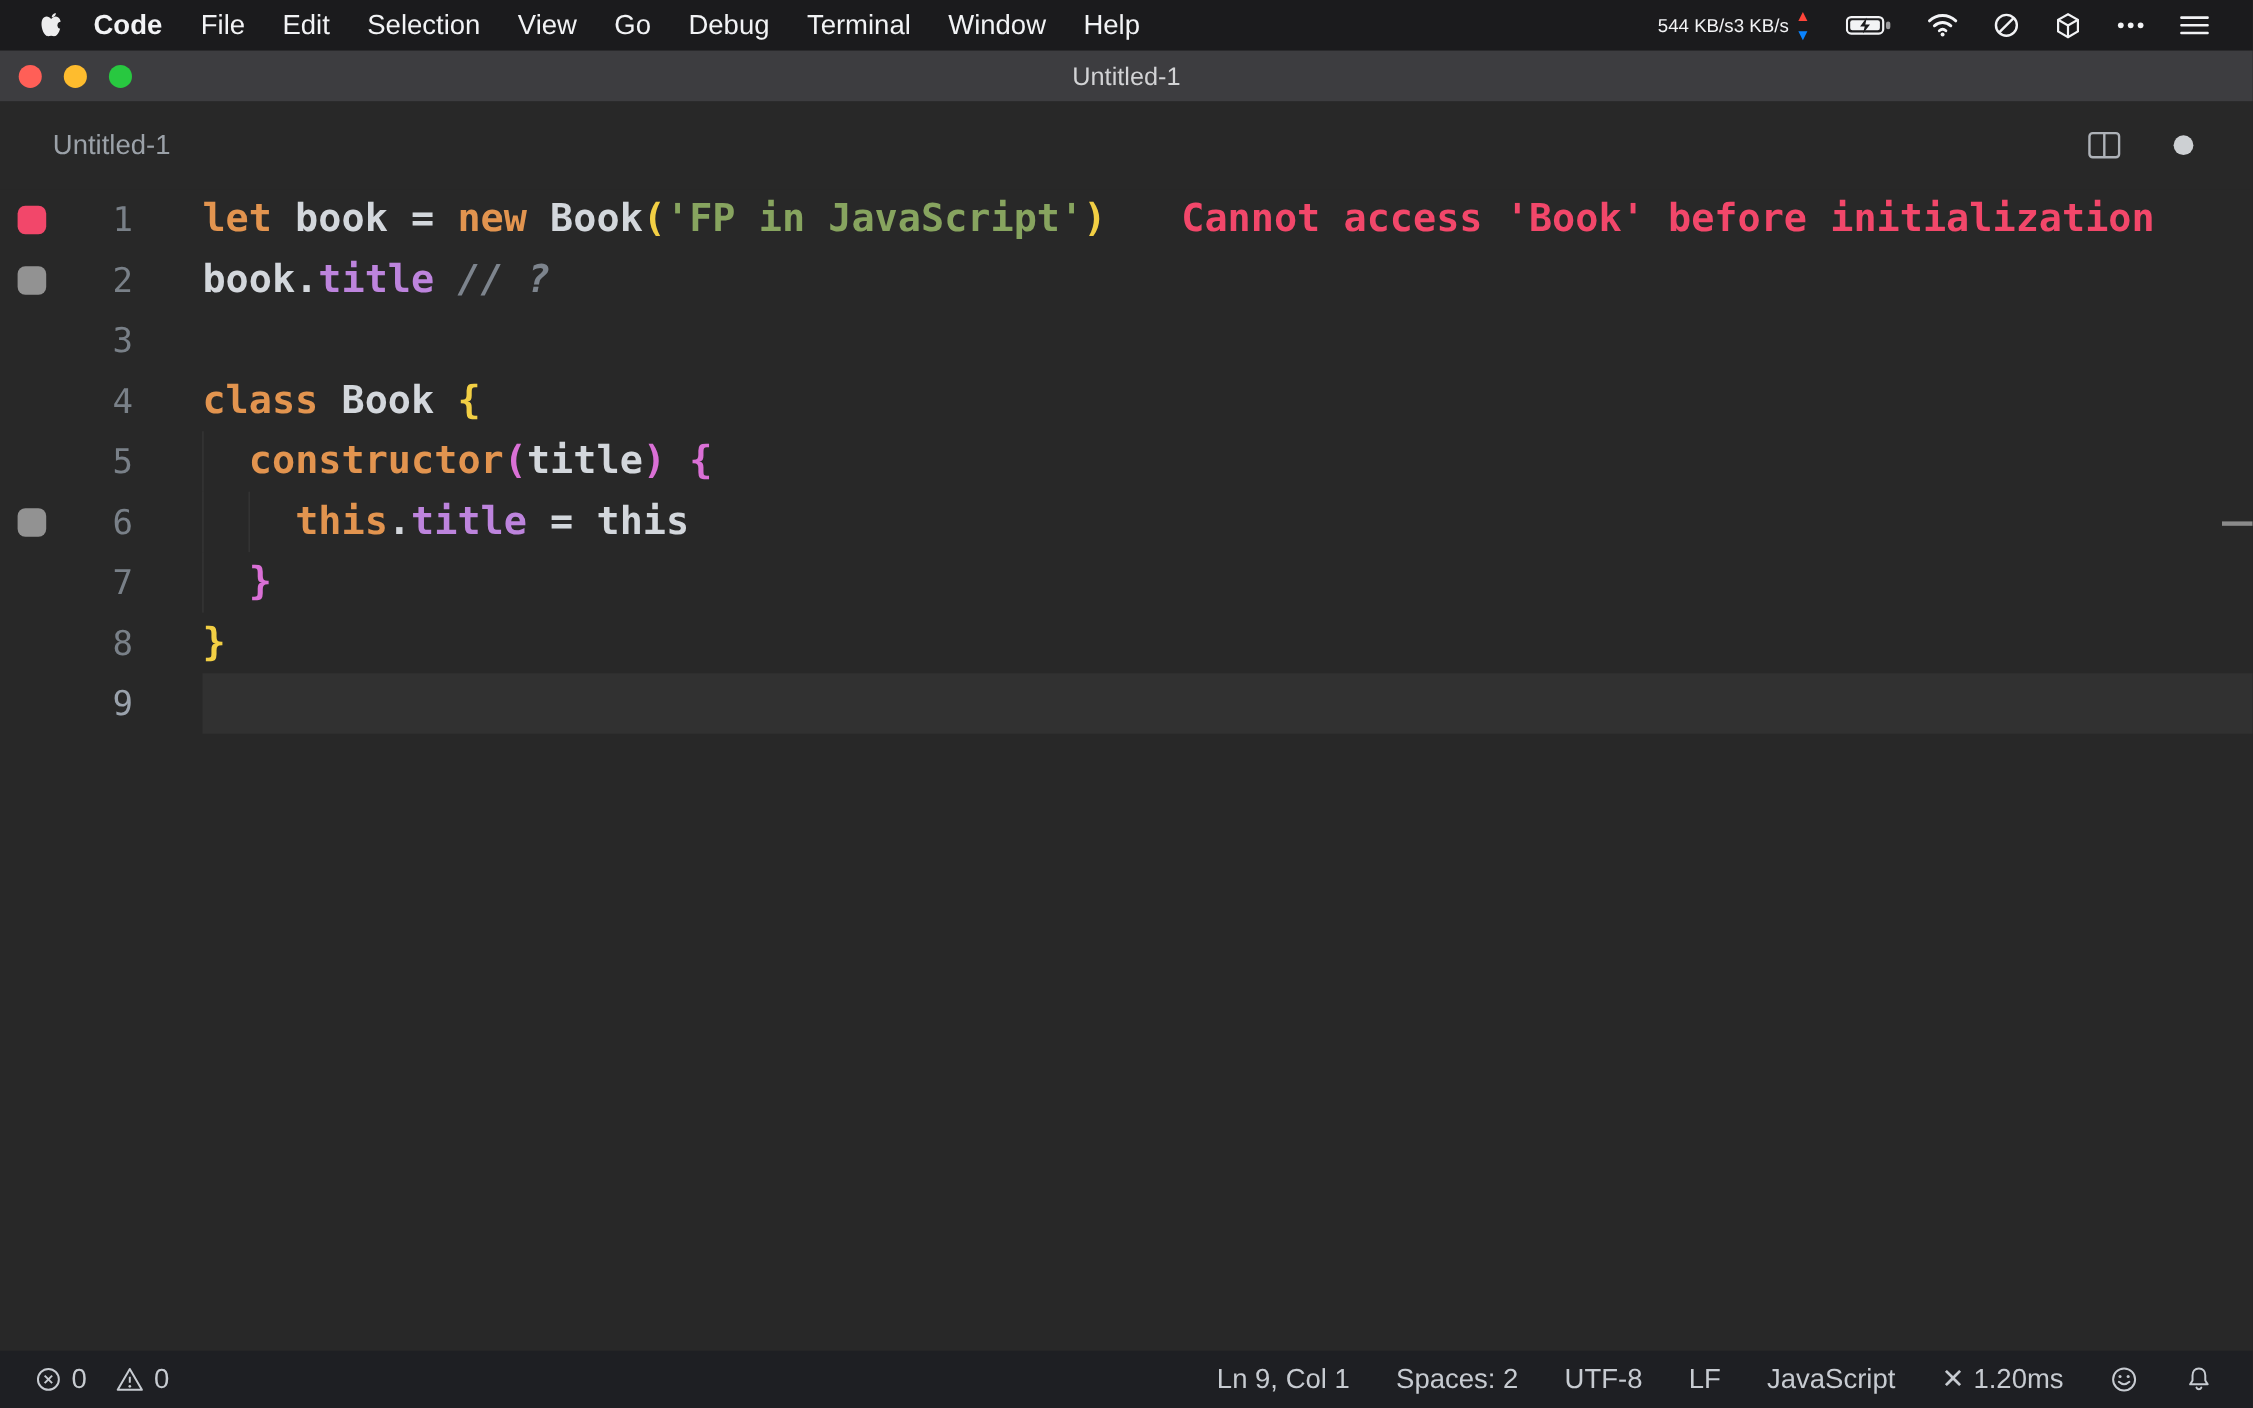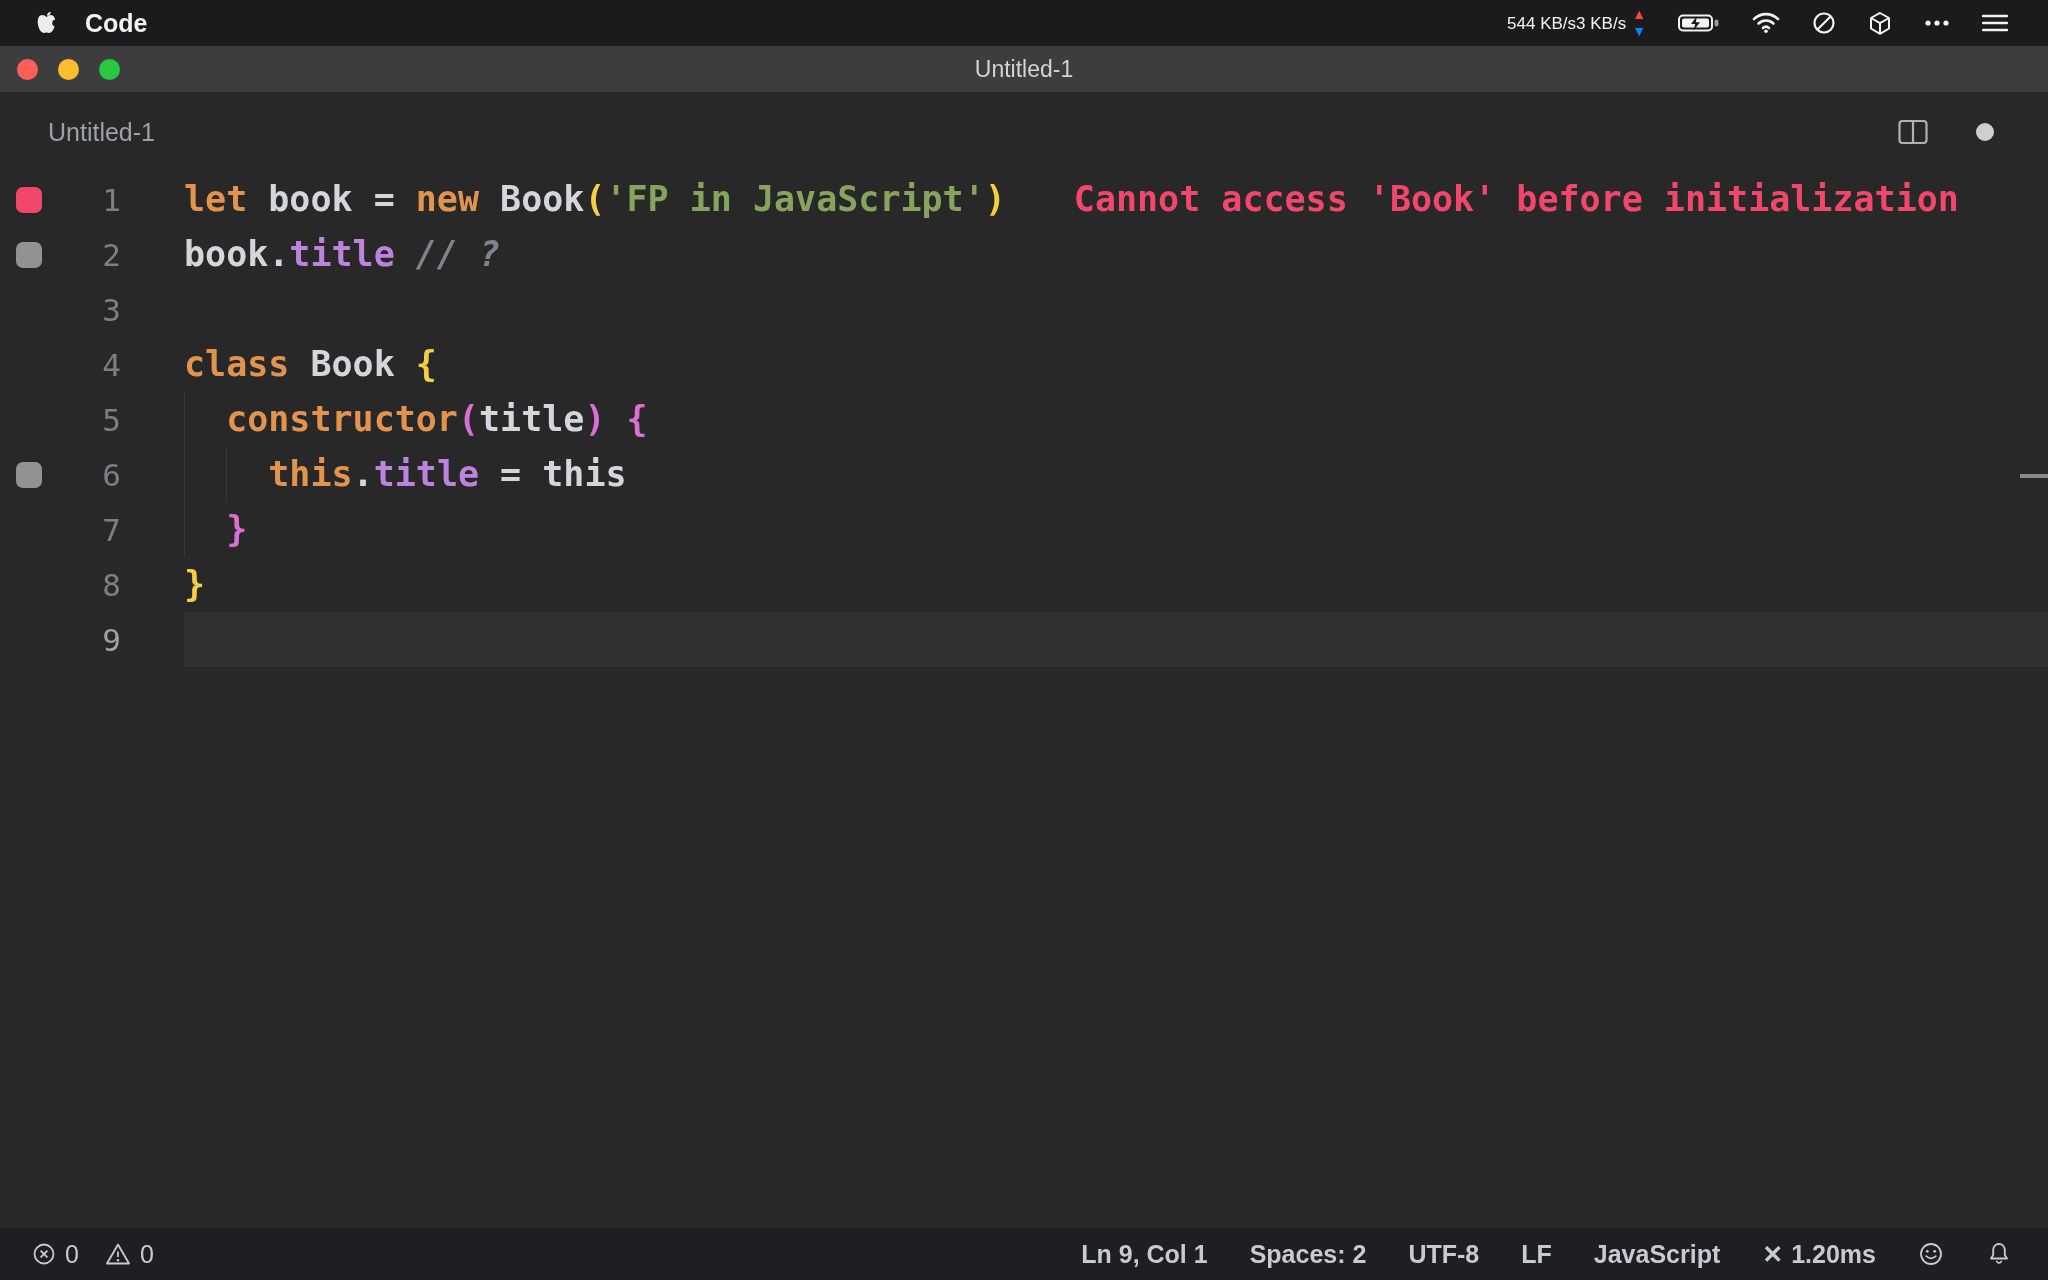--- a/index.html
+++ b/index.html
@@ -59,36 +59,47 @@
   .tok-b1{color:var(--bracket1);} .tok-b2{color:var(--bracket2);}
   .annotation{color:var(--error);margin-left:68px;}
   .guide{position:absolute;top:0;bottom:0;width:1px;background:rgba(255,255,255,0.08);}
   .ruler-mark{position:absolute;right:0;top:302px;width:28px;height:4px;background:#8a8a8a;}
 
   
   .statusbar{position:absolute;left:0;right:0;bottom:0;height:52px;background:var(--statusbar-bg);
              display:flex;align-items:center;font-size:25px;color:var(--statusbar-fg);}
   .sb-left{display:flex;align-items:center;gap:26px;padding-left:32px;}
   .sb-group{display:flex;align-items:center;gap:9px;}
-  .sb-right{margin-left:auto;display:flex;align-items:center;gap:42px;padding-right:36px;font-weight:bold;}
+  .sb-right{margin-left:auto;display:flex;align-items:center;gap:42px;padding-right:36px;}
   .sb-item{display:flex;align-items:center;gap:8px;white-space:nowrap;}
   svg{display:block;}
 </style>
 </head>
 <body>
 
 <div class="menubar">
   <span class="apple">
     <svg width="21" height="25" viewBox="0 0 20 24">
       <path d="M10 6 C8 3,4 3,2.5 6 C0.5 9.5,2 17,5 20 C6.5 21.5,8 21,10 20.6 C12 21,13.5 21.5,15 20 C18 17,19.5 9.5,17.5 6 C16 3,12 3,10 6 Z" fill="#ededee"></path>
       <path d="M10.5 4.6 C10.4 2.4,12 0.9,14.1 0.7 C14.2 2.8,12.7 4.5,10.5 4.6 Z" fill="#ededee"></path>
       <circle cx="18.6" cy="11.5" r="3.1" fill="#1b1b1d"></circle>
     </svg>
   </span>
   <span class="app-name">Code</span>
+  <span id="menu-items" style="display:flex;">
+      <span class="menu-item">File</span>
+      <span class="menu-item">Edit</span>
+      <span class="menu-item">Selection</span>
+      <span class="menu-item">View</span>
+      <span class="menu-item">Go</span>
+      <span class="menu-item">Debug</span>
+      <span class="menu-item">Terminal</span>
+      <span class="menu-item">Window</span>
+      <span class="menu-item">Help</span>
+    </span>
 
   <span class="mb-right">
     <span class="netspeed">
       <span class="net-col">
         <span>544 KB/s</span>
         <span>3 KB/s</span>
       </span>
       <span class="arrow-col">
         <span class="arrow-up">▲</span>
         <span class="arrow-down">▼</span>

